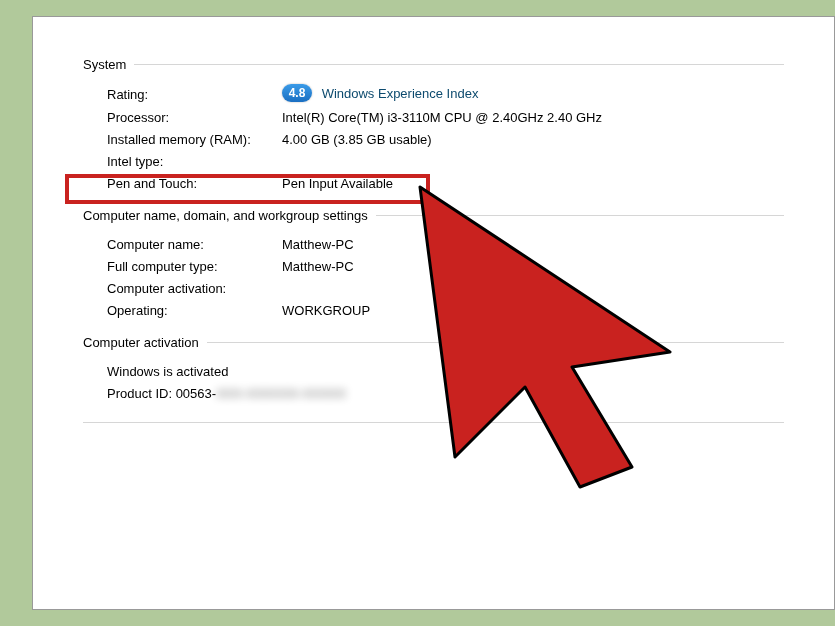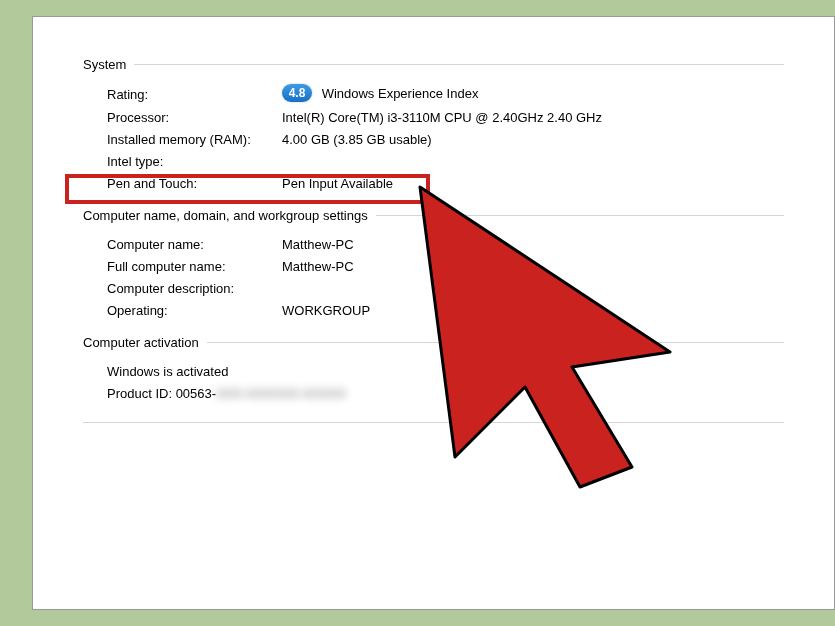--- a/index.html
+++ b/index.html
@@ -64,21 +64,21 @@
     border-radius: 10px;
     color: #fff;
     font-weight: bold;
     font-size: 12px;
     margin-right: 6px;
     box-shadow: 0 0 2px rgba(0,0,0,.3);
     position: relative;
     top: -1px;
   }
   .link {
-    color: #000000;
+    color: #0c4a6e;
     cursor: pointer;
   }
   .highlight-box {
     border: 4px solid #c9221f;
     position: absolute;
     left: 65px;
     top: 174px;
     width: 365px;
     height: 30px;
     pointer-events: none;
@@ -145,26 +145,26 @@
       <span class="section-title">Computer name, domain, and workgroup settings</span>
       <div class="section-line"></div>
     </div>
 
     <div class="row">
       <div class="label-col">Computer name:</div>
       <div class="value-col">Matthew-PC</div>
     </div>
 
     <div class="row">
-      <div class="label-col">Full computer name:</div>
+      <div class="label-col">Full computer type:</div>
       <div class="value-col">Matthew-PC</div>
     </div>
 
     <div class="row">
-      <div class="label-col">Computer description:</div>
+      <div class="label-col">Computer activation:</div>
       <div class="value-col"></div>
     </div>
 
     <div class="row">
       <div class="label-col">Operating:</div>
       <div class="value-col">WORKGROUP</div>
     </div>
   </div>
 
   <div class="section">

